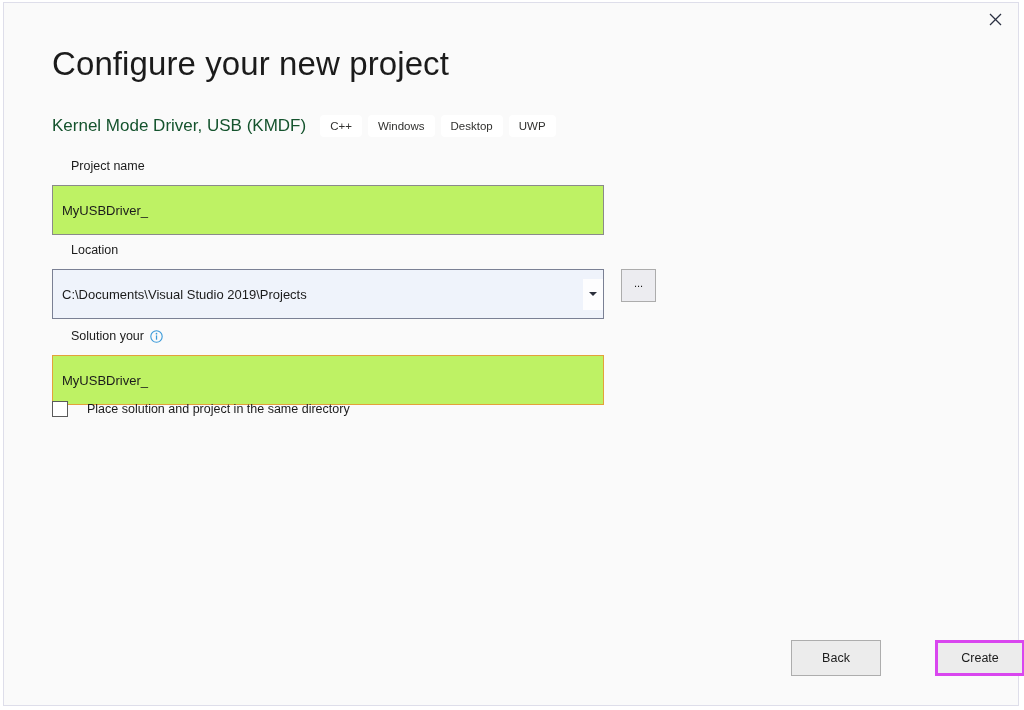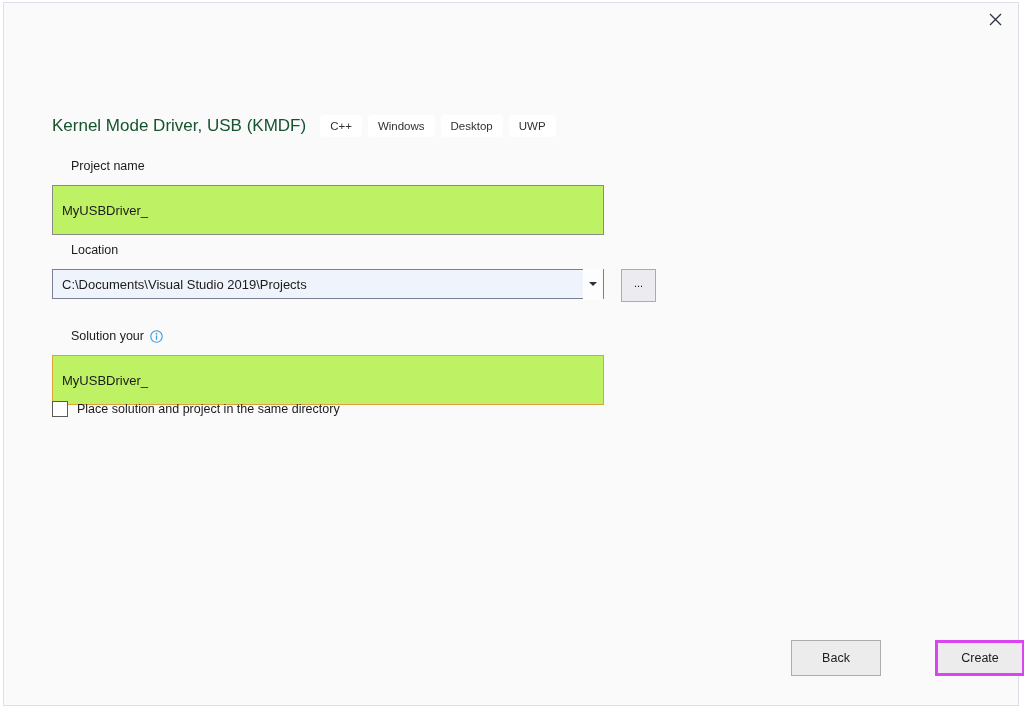--- a/index.html
+++ b/index.html
@@ -106,21 +106,21 @@
     padding: 0 9px;
     outline: none;
   }
   .text-input.focused {
     border: 1px solid #e3a13a;
   }
 
   .combo {
     position: absolute;
     box-sizing: border-box;
-    height: 30px;
+    height: 50px;
     background: #eff3fb;
     border: 1px solid #7a8094;
     display: flex;
     align-items: center;
   }
   .combo-value {
     flex: 1;
     font-size: 13px;
     color: #1b1b1b;
     padding: 0 9px;
@@ -168,21 +168,21 @@
     cursor: pointer;
   }
 
   
   .check-row {
     position: absolute;
     left: 48px;
     top: 398px;
     display: flex;
     align-items: center;
-    gap: 9px;
+    gap: 19px;
     cursor: pointer;
   }
   .checkbox {
     width: 16px;
     height: 16px;
     box-sizing: border-box;
     background: #ffffff;
     border: 1px solid #5a5a5a;
   }
   .check-label {
@@ -215,20 +215,21 @@
 
 <div class="dialog">
 
   <button class="close-btn">
     <svg width="13" height="13" viewBox="0 0 13 13">
       <line x1="1" y1="1" x2="12" y2="12" stroke="#2b3142" stroke-width="1.3"></line>
       <line x1="12" y1="1" x2="1" y2="12" stroke="#2b3142" stroke-width="1.3"></line>
     </svg>
   </button>
 
+  <div class="page-title">Configure your new project</div>
 
   <div class="subtitle-row">
     <span class="subtitle">Kernel Mode Driver, USB (KMDF)</span>
     <span class="tag">C++</span>
     <span class="tag">Windows</span>
     <span class="tag">Desktop</span>
     <span class="tag">UWP</span>
   </div>
 
   <div class="field-label" style="left:48px; top:156px;">

